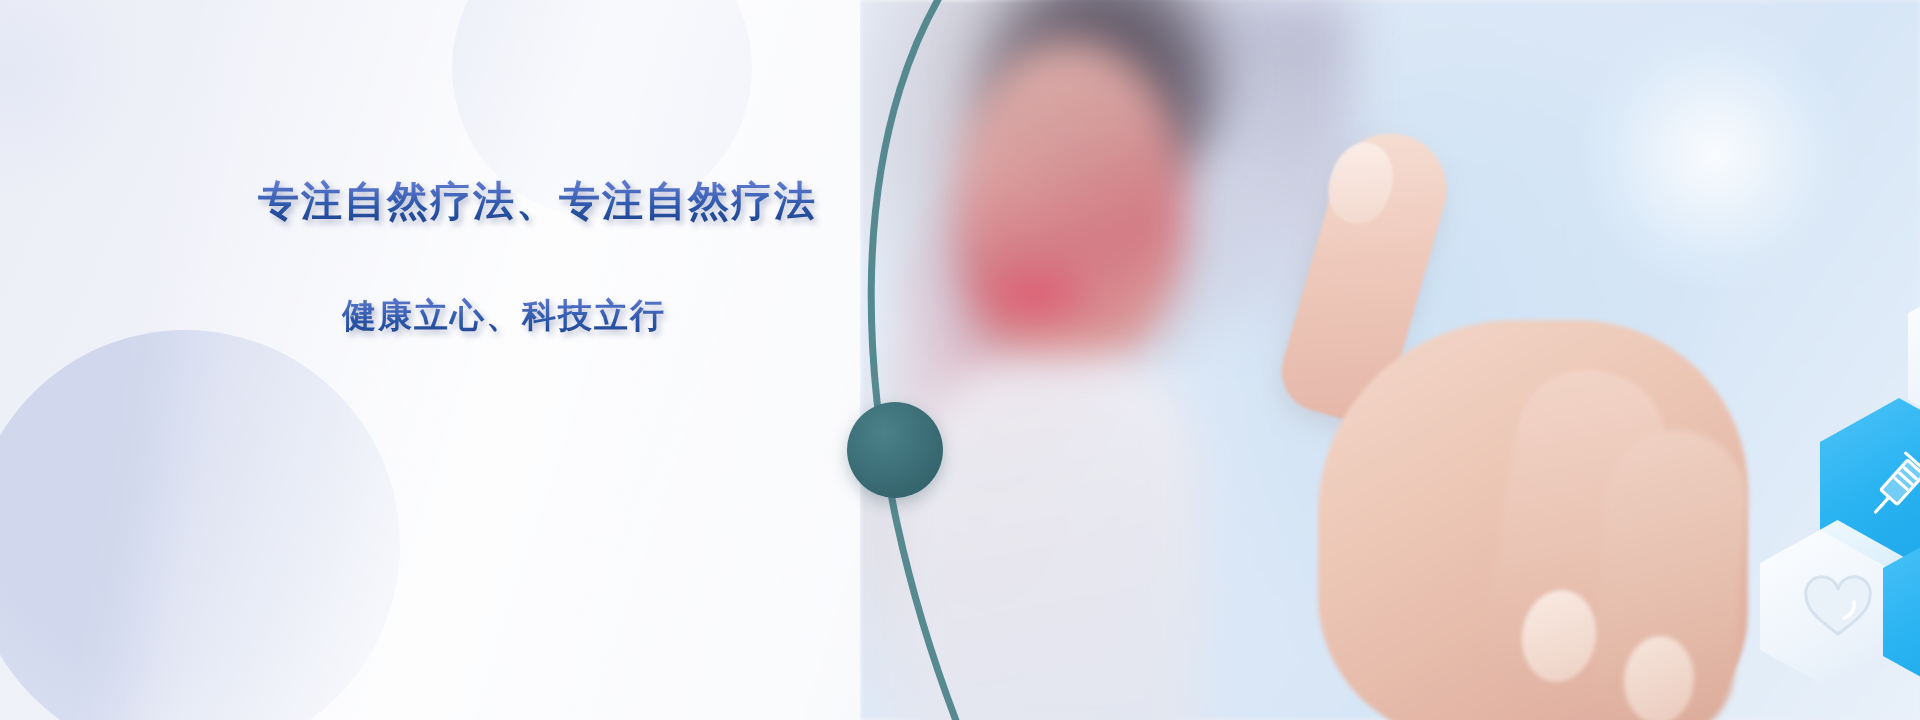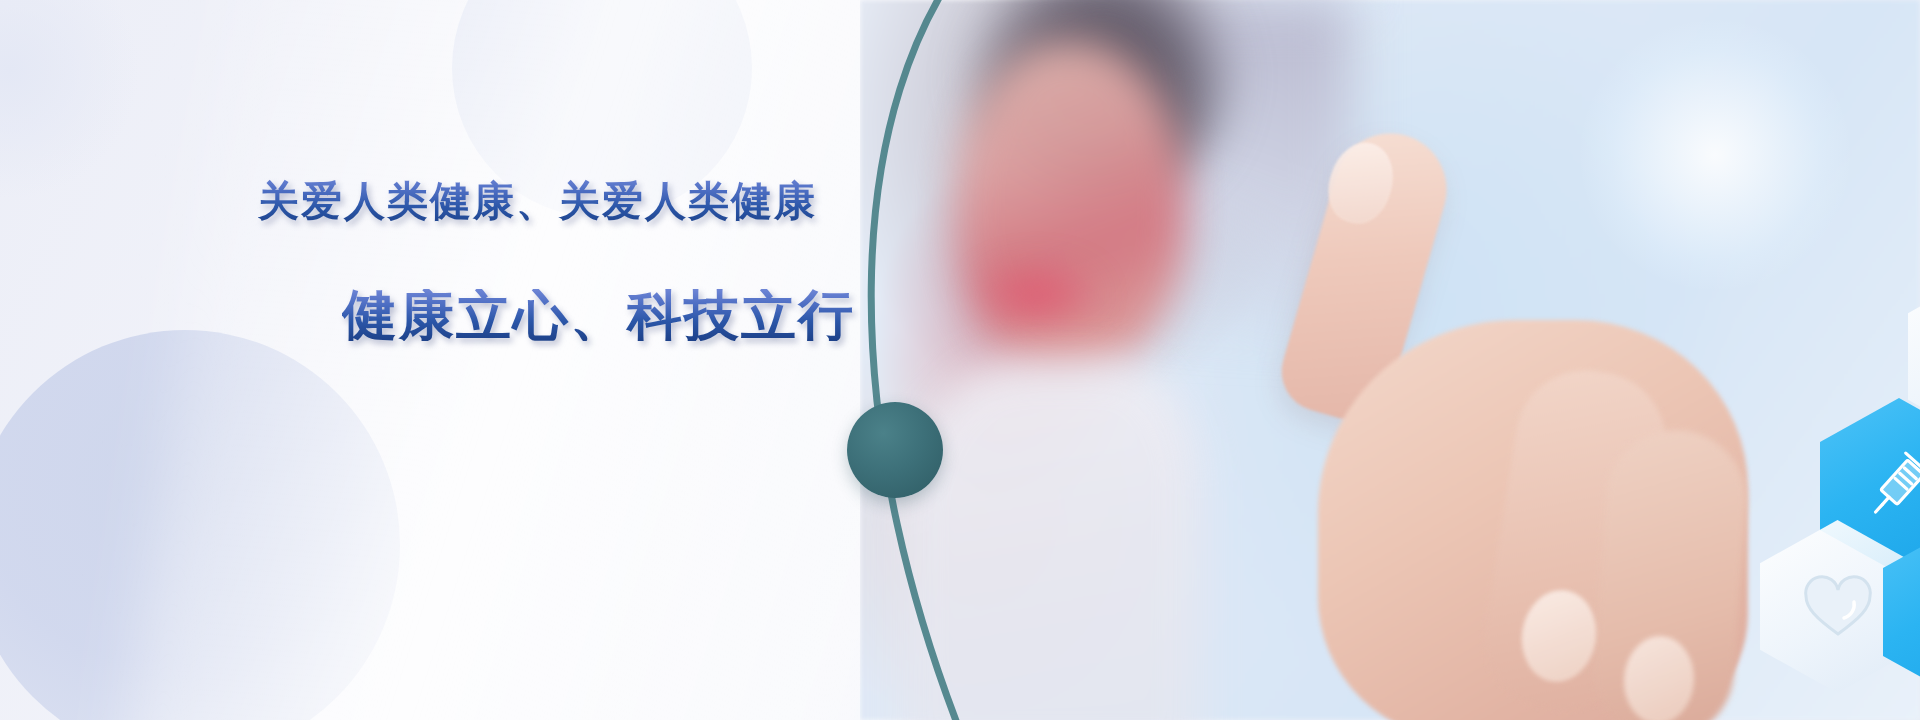--- a/index.html
+++ b/index.html
@@ -38,21 +38,21 @@
   
   .copy{position:absolute;left:258px;top:175px;width:760px;}
   .headline{
     font-weight:bold;letter-spacing:2px;white-space:nowrap;
     background:linear-gradient(180deg,#6f86d6 0%,#4f6fc4 28%,#2b56a8 62%,#1d4189 100%);
     -webkit-background-clip:text;background-clip:text;
     color:transparent;-webkit-text-fill-color:transparent;
     filter:drop-shadow(3px 4px 3px rgba(110,120,160,.45));
   }
   .line1{font-size:41px;line-height:52px;}
-  .line2{font-size:55px;line-height:52px;margin-top:62px;margin-left:84px;}
+  .line2{font-size:34px;line-height:52px;margin-top:62px;margin-left:84px;}
 
   
   .photo{
     position:absolute;left:860px;top:0;width:1060px;height:720px;overflow:hidden;
   }
   .photo-bg{
     position:absolute;inset:0;
     background:
       radial-gradient(ellipse 330px 420px at 210px 120px, rgba(150,128,140,.55) 0%, rgba(150,128,140,0) 72%),
       radial-gradient(ellipse 200px 250px at 155px 330px, rgba(214,120,135,.55) 0%, rgba(214,120,135,0) 70%),
@@ -219,17 +219,17 @@
 
     </div>
   </div>
 
   <svg class="arc" viewBox="0 0 360 800">
     <path d="M150 -20 C 10 140, 0 470, 150 820" fill="none" stroke="#4a8188" stroke-width="7" stroke-linecap="round" opacity=".92"></path>
   </svg>
   <div class="node"></div>
 
   <div class="copy">
-    <div class="headline line1">关爱人类健康、关爱人类健康</div>
+    <div class="headline line1">专注自然疗法、专注自然疗法</div>
     <div class="headline line2">健康立心、科技立行</div>
   </div>
 
 </div>
 
 </body></html>

